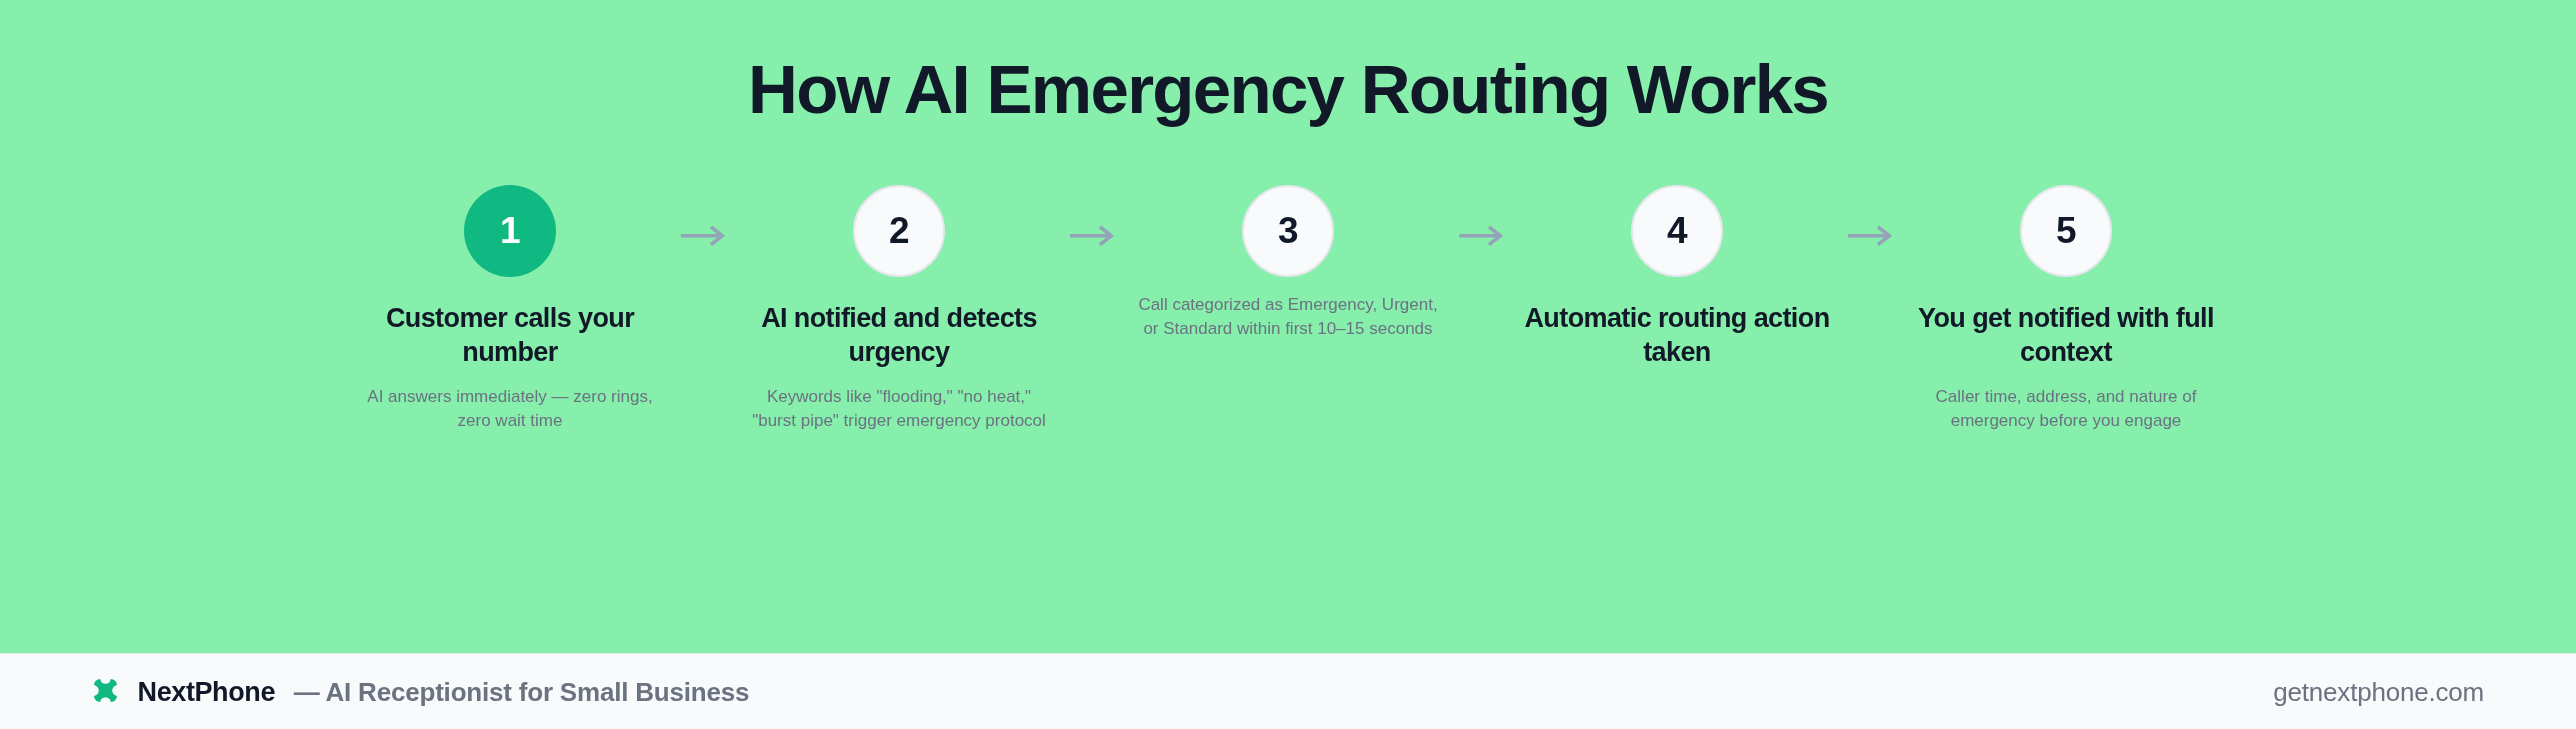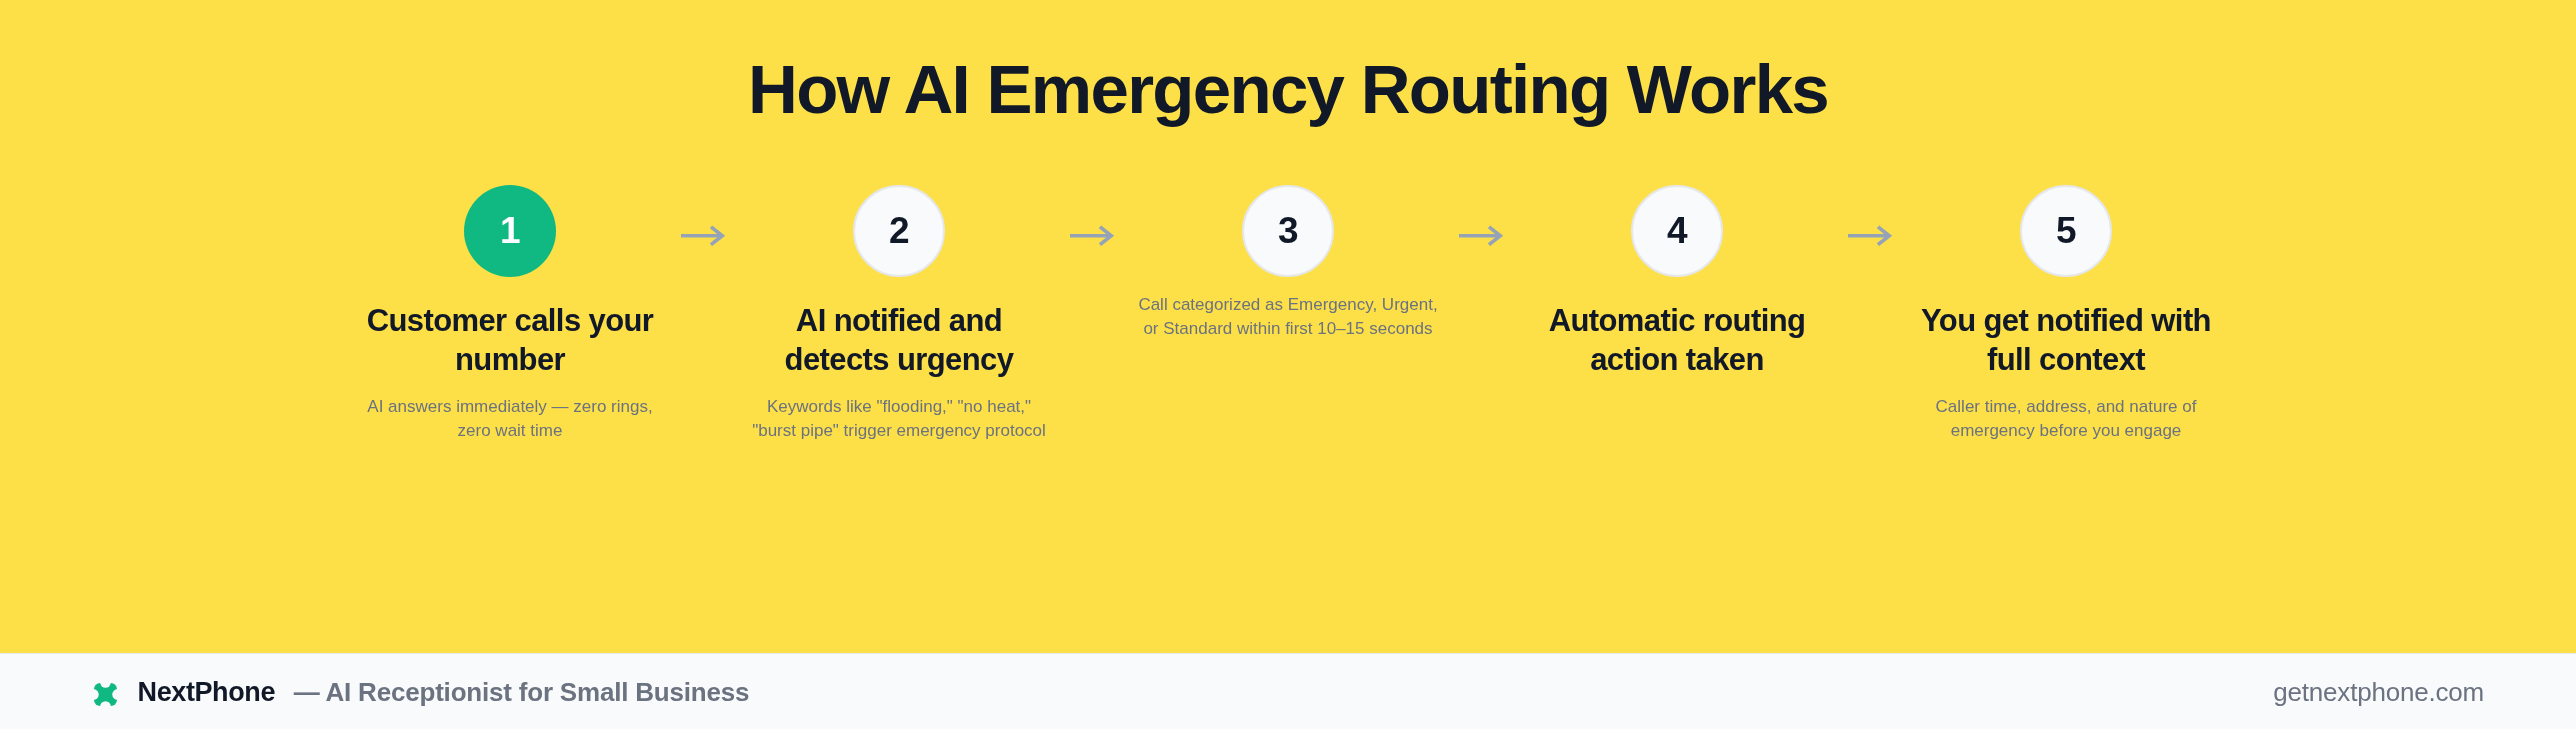--- a/index.html
+++ b/index.html
@@ -11,21 +11,21 @@
     height: 730px;
     background: #ffffff;
     font-family: "Liberation Sans", sans-serif;
     overflow: hidden;
   }
 
   .page {
     position: relative;
     width: 2576px;
     height: 730px;
-    background: #fde047;
+    background: #86efac;
     display: flex;
     flex-direction: column;
   }
 
   
   .title-wrap {
     width: 100%;
     text-align: center;
     padding-top: 54px;
   }
@@ -74,21 +74,21 @@
     border: none;
   }
   .step-circle.inactive {
     background: #f8fafc;
     color: #111827;
     border: 2.9px solid #e5e7eb;
   }
 
   .step-title {
     margin-top: 24px;
-    font-size: 31px;
+    font-size: 27px;
     line-height: 1.26;
     font-weight: 700;
     letter-spacing: -0.6px;
     color: #111827;
     max-width: 315px;
   }
 
   .step-desc {
     margin-top: 15.7px;
     font-size: 17px;
@@ -121,21 +121,21 @@
     background: #f8fafc;
     border-top: 1.4px solid #e8ecf1;
     box-sizing: border-box;
     display: flex;
     align-items: center;
     justify-content: space-between;
     padding: 0 92px;
   }
   .footer-left {
     display: flex;
-    align-items: flex-end;
+    align-items: flex-start;
   }
   .logo-mark {
     width: 27px;
     height: 27px;
     margin-right: 18.6px;
     display: block;
   }
   .brand-name {
     font-size: 27px;
     font-weight: 700;

